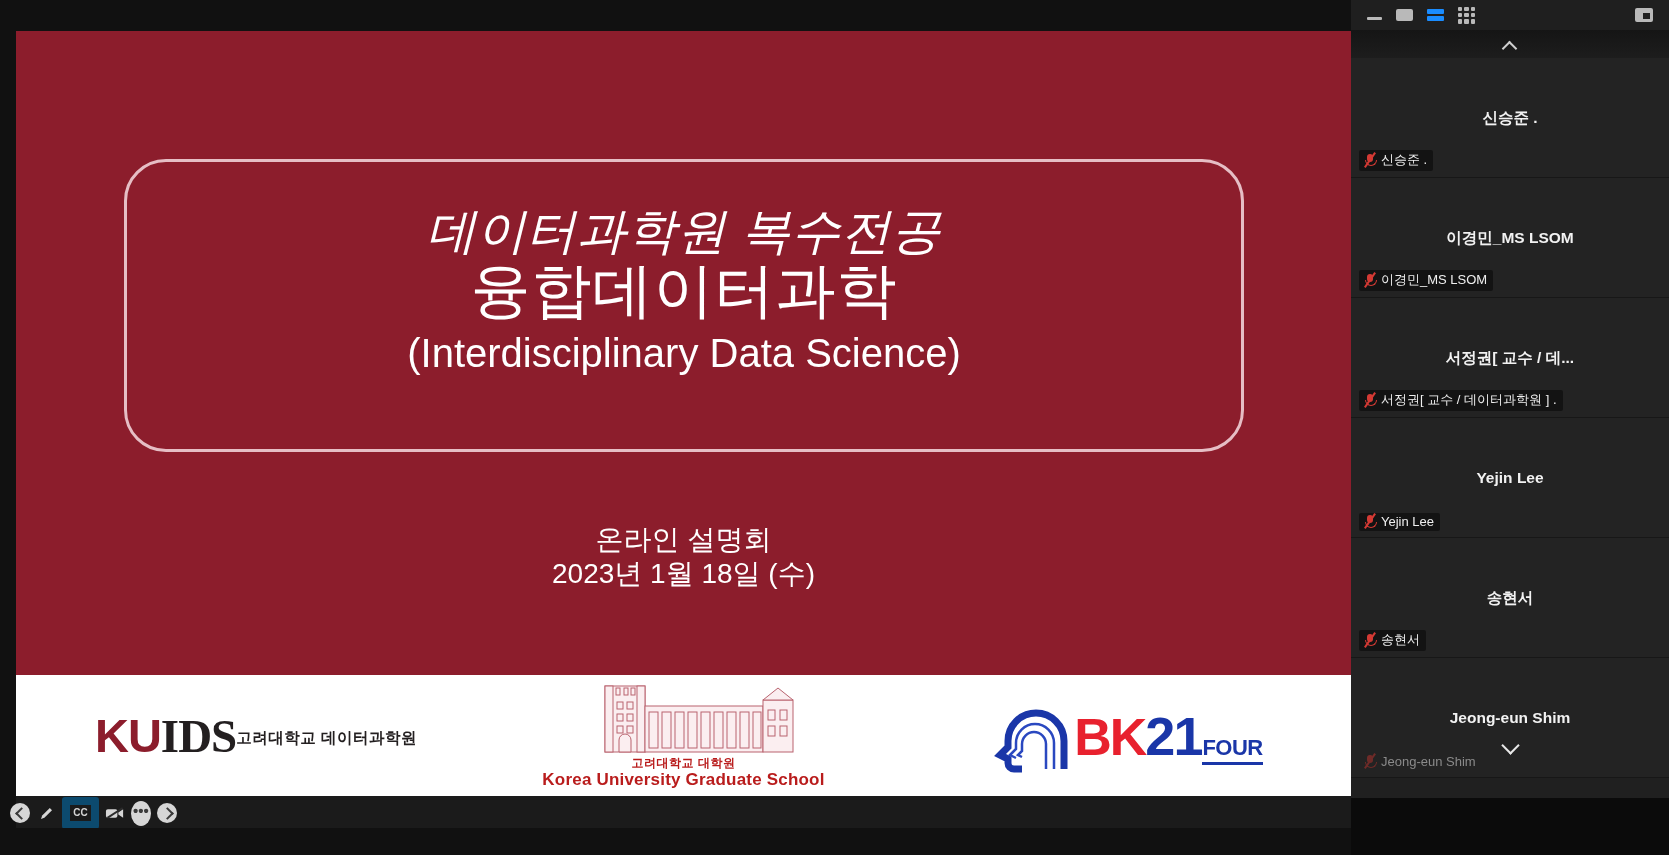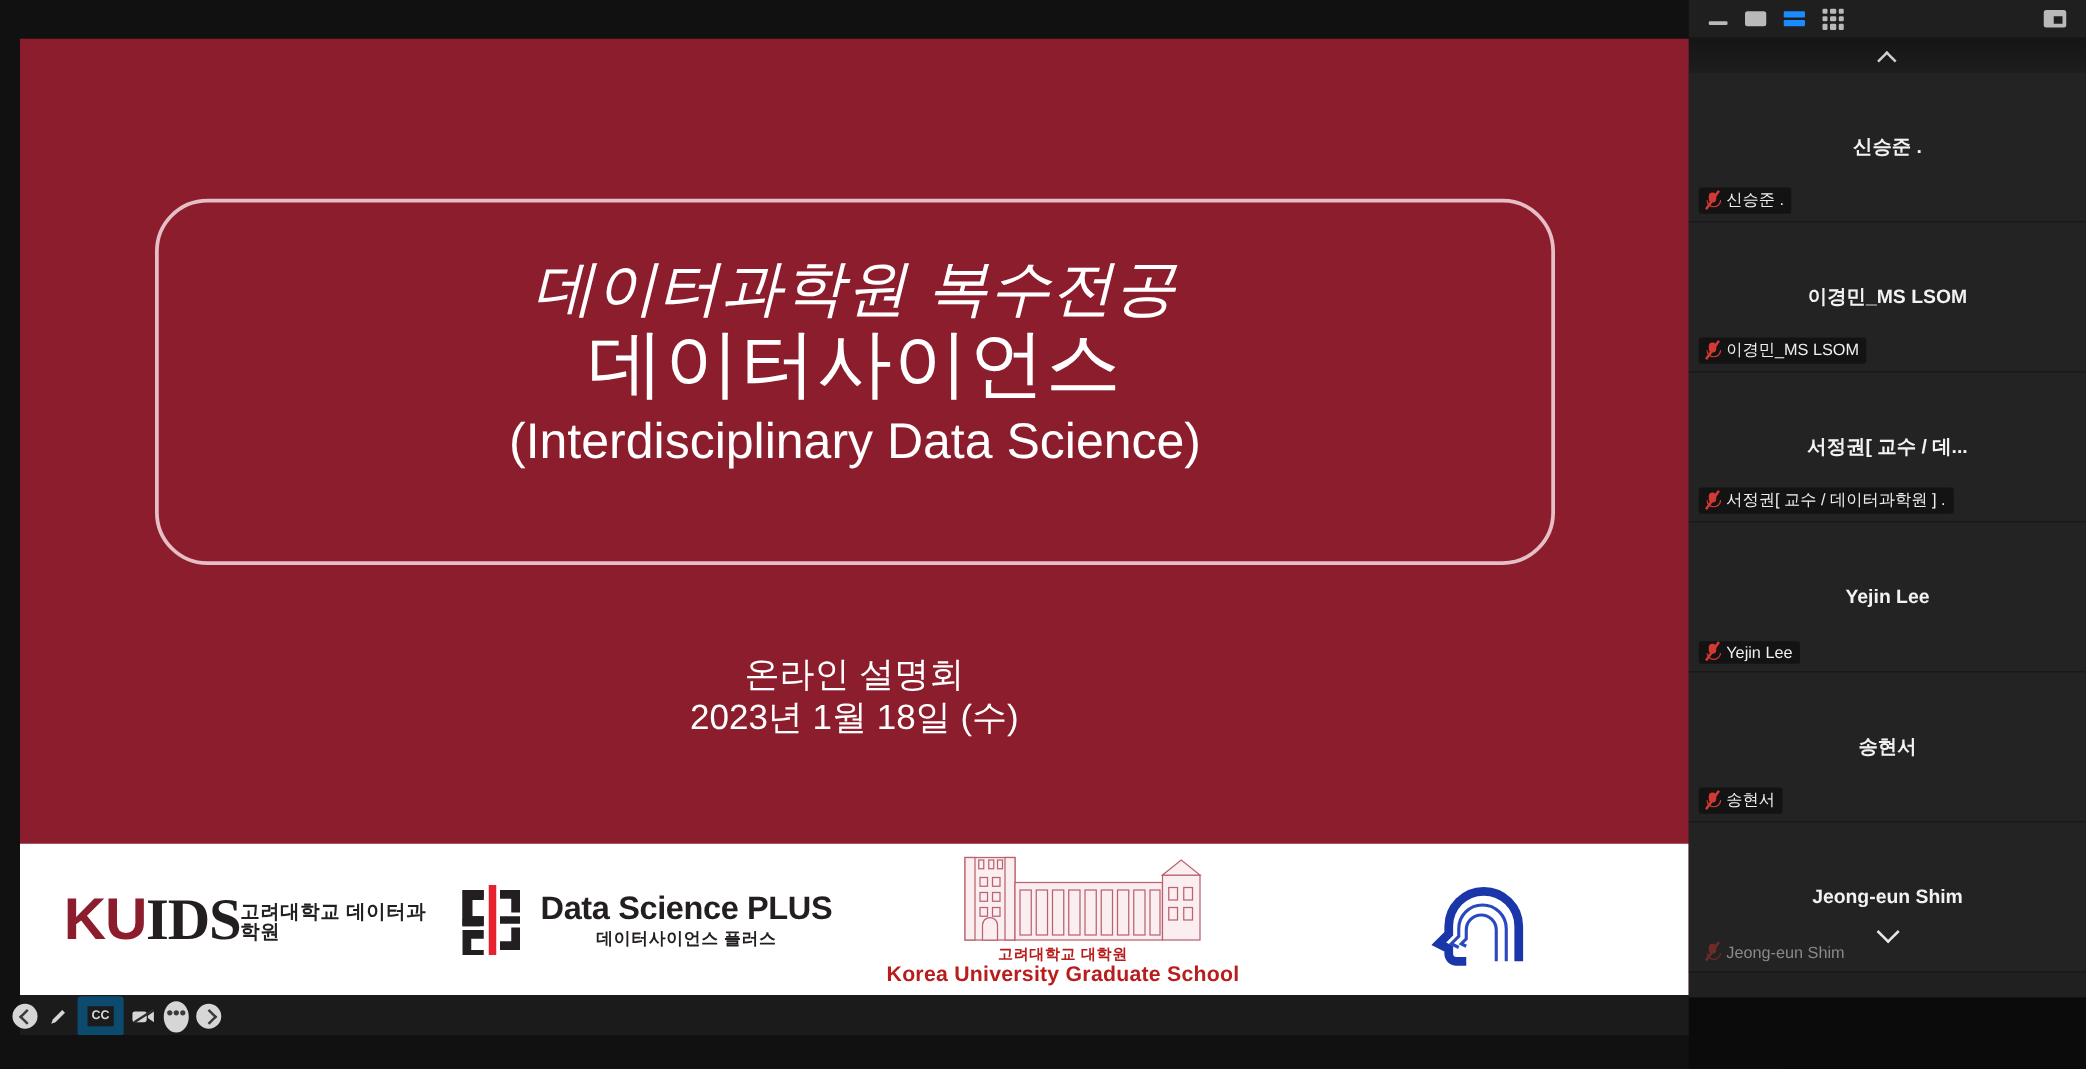--- a/index.html
+++ b/index.html
@@ -138,61 +138,40 @@
   <div id="top-black"></div>
   <div id="left-black"></div>
 
   <div id="stage">
 
     <div id="slide-body">
 
       <div class="title-box">
         <div class="title-wrap">
           <div class="t-line1">데이터과학원 복수전공</div>
-          <div class="t-line2">데이터사이언스</div>
+          <div class="t-line2">융합데이터과학</div>
           <div class="t-line3">(Interdisciplinary Data Science)</div>
         </div>
       </div>
 
       <div class="meta">
         <div>온라인 설명회</div>
         <div>2023년 1월 18일 (수)</div>
       </div>
     </div>
 
     <div id="footer">
 
       <div class="logo-slot">
         <div class="kuids">
           <div class="kuids-top"><span class="ku">KU</span><span class="ids">IDS</span></div>
           <div class="kuids-sub">고려대학교 데이터과학원</div>
         </div>
       </div>
 
-      <div class="logo-slot">
-        <div class="dsp">
-          <div class="dsp-mark">
-            <svg width="52" height="56" viewBox="0 0 52 56">
-              <path d="M3 4 h17 v8 h-9 v13 h9 v8 h-17 z" fill="#231f20"></path>
-              <path d="M3 31 h17 v8 h-9 v13 h9 v8 h-17 z" fill="#231f20" opacity="0"></path>
-              <path d="M3 4 h17 v7 h-10 v14 h10 v7 h-17 z" fill="#231f20"></path>
-              <rect x="3" y="27" width="14" height="6" fill="#231f20"></rect>
-              <path d="M3 36 h17 v7 h-10 v9 h10 v7 h-17 z" fill="#231f20"></path>
-              <rect x="24" y="0" width="6" height="56" fill="#e8212e"></rect>
-              <path d="M33 4 h16 v18 h-7 v-11 h-9 z" fill="#231f20"></path>
-              <path d="M33 34 h16 v18 h-16 v-7 h9 v-11 z" fill="#231f20"></path>
-              <rect x="33" y="25" width="16" height="6" fill="#231f20"></rect>
-            </svg>
-          </div>
-          <div class="dsp-text">
-            <div class="dsp-title">Data Science PLUS</div>
-            <div class="dsp-sub">데이터사이언스 플러스</div>
-          </div>
-        </div>
-      </div>
 
       <div class="logo-slot">
         <div class="kugs">
           <div class="kugs-bld">
             <svg width="228" height="70" viewBox="0 0 228 70">
               <g stroke="#b9636f" stroke-width="1" fill="#fbeef0">
 
                 <rect x="36" y="2" width="40" height="66"></rect>
                 <rect x="36" y="2" width="8" height="66"></rect>
                 <rect x="68" y="2" width="8" height="66"></rect>
@@ -234,20 +213,25 @@
 
       <div class="logo-slot">
         <div class="bk21">
           <div class="bk21-head">
             <svg width="78" height="74" viewBox="0 0 78 74">
               <path d="M70 70 V42 a28 28 0 0 0 -56 0 v6 l-8 8 l8 4 v4 a6 6 0 0 0 6 6 h8" fill="none" stroke="#1a36a8" stroke-width="7"></path>
               <path d="M60 70 V44 a19 19 0 0 0 -38 0 v6 l-6 6 l6 3" fill="none" stroke="#2a48c0" stroke-width="2.5"></path>
               <path d="M52 70 V45 a12 12 0 0 0 -24 0 v7 l-4 4 l4 2" fill="none" stroke="#2a48c0" stroke-width="2.5"></path>
             </svg>
           </div>
+          <div class="bk21-text">
+            <span class="bk-b">BK</span>
+            <span class="bk-21">21</span>
+            <span class="bk-four">FOUR</span>
+          </div>
         </div>
       </div>
 
     </div>
   </div>
 
   <div id="annot-bar">
     <div class="ab ab-arrow-l"></div>
     <div class="ab ab-pencil">
       <svg width="17" height="17" viewBox="0 0 17 17">

